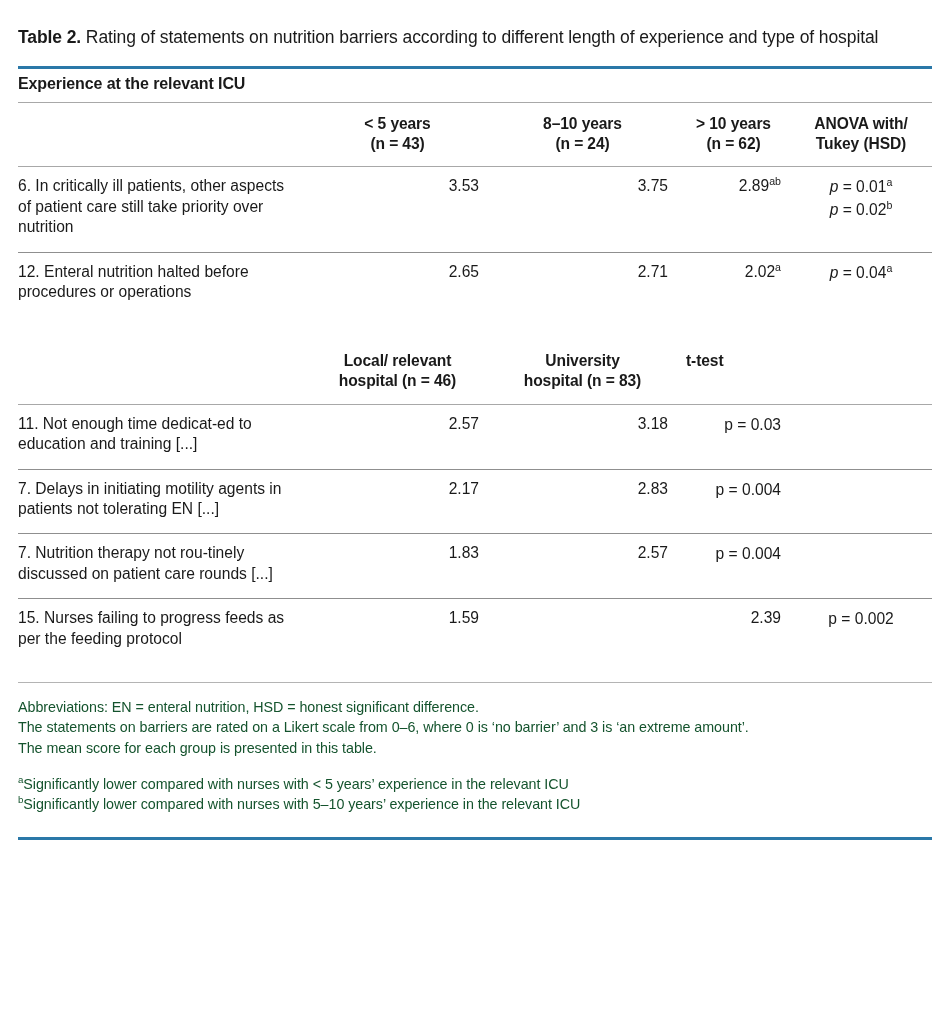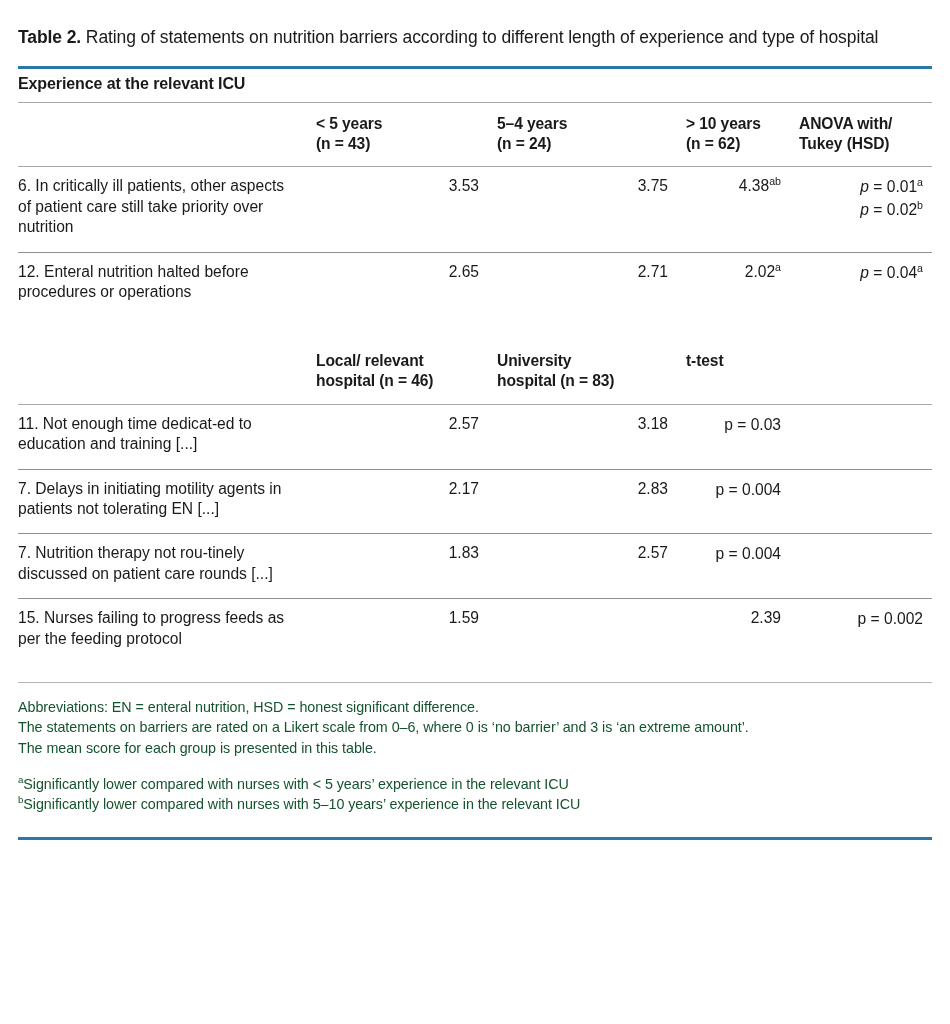--- a/index.html
+++ b/index.html
@@ -72,21 +72,21 @@
     text-align: left;
     font-weight: bold;
     font-size: 16px;
     padding: 6px 4px 9px 0 !important;
     letter-spacing: -0.1px;
   }
 
   
   .hcell {
     font-weight: bold;
-    text-align: left;
+    text-align: center;
     line-height: 1.26;
     padding: 11px 9px 13px 9px !important;
     border-left: 1px solid #a8a8a8;
     letter-spacing: -0.1px;
   }
   .hcell.center { text-align: left; }
   .hcell-blank  { border-left: 0; }
 
   
   .stmt {
@@ -94,21 +94,21 @@
     line-height: 1.31;
     padding: 9px 10px 14px 0 !important;
   }
   .num {
     text-align: right;
     line-height: 1.31;
     padding: 9px 9px 14px 9px !important;
     border-left: 1px solid #a8a8a8;
   }
   .pval {
-    text-align: right;
+    text-align: center;
     line-height: 1.45;
     padding: 9px 9px 14px 9px !important;
     border-left: 1px solid #a8a8a8;
   }
   .pval.center { text-align: right; }
   .pval i { font-style: italic; }
   sup {
     font-size: 0.68em;
     vertical-align: super;
     line-height: 0;
@@ -158,38 +158,38 @@
       <tr>
         <td class="grouphead" colspan="5">Experience at the relevant ICU</td>
       </tr>
       <tr class="rowline">
         <td class="hcell hcell-blank"></td>
         <td class="hcell">
           <span>&lt; 5 years</span><br>
           <span>(n = 43)</span>
         </td>
         <td class="hcell">
-          <span>5–4 years</span><br>
+          <span>8–10 years</span><br>
           <span>(n = 24)</span>
         </td>
         <td class="hcell">
           <span>&gt; 10 years</span><br>
           <span>(n = 62)</span>
         </td>
         <td class="hcell">
           <span>ANOVA with/</span><br>
           <span>Tukey (HSD)</span>
         </td>
       </tr>
 
       <tr class="rowline">
         <td class="stmt">6. In critically ill patients, other aspects of patient care still take priority over nutrition</td>
         <td class="num">3.53</td>
         <td class="num">3.75</td>
-        <td class="num"><span>4.38</span><sup>ab</sup></td>
+        <td class="num"><span>2.89</span><sup>ab</sup></td>
         <td class="pval">
           <i>p</i><span> = 0.01</span><sup>a</sup><br>
           <i>p</i><span> = 0.02</span><sup>b</sup>
         </td>
       </tr>
 
       <tr class="rowline-dark">
         <td class="stmt">12. Enteral nutrition halted before procedures or operations</td>
         <td class="num">2.65</td>
         <td class="num">2.71</td>

